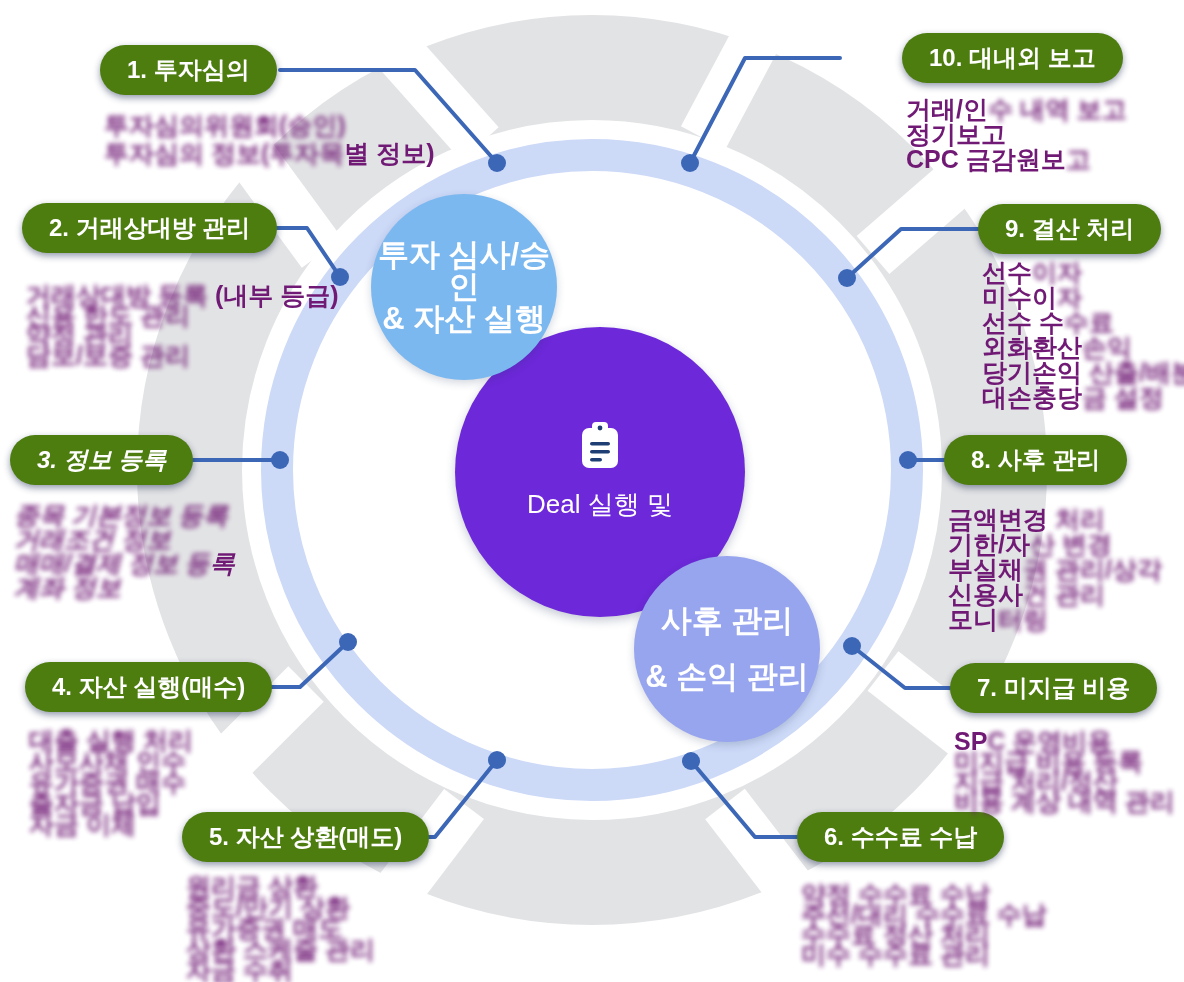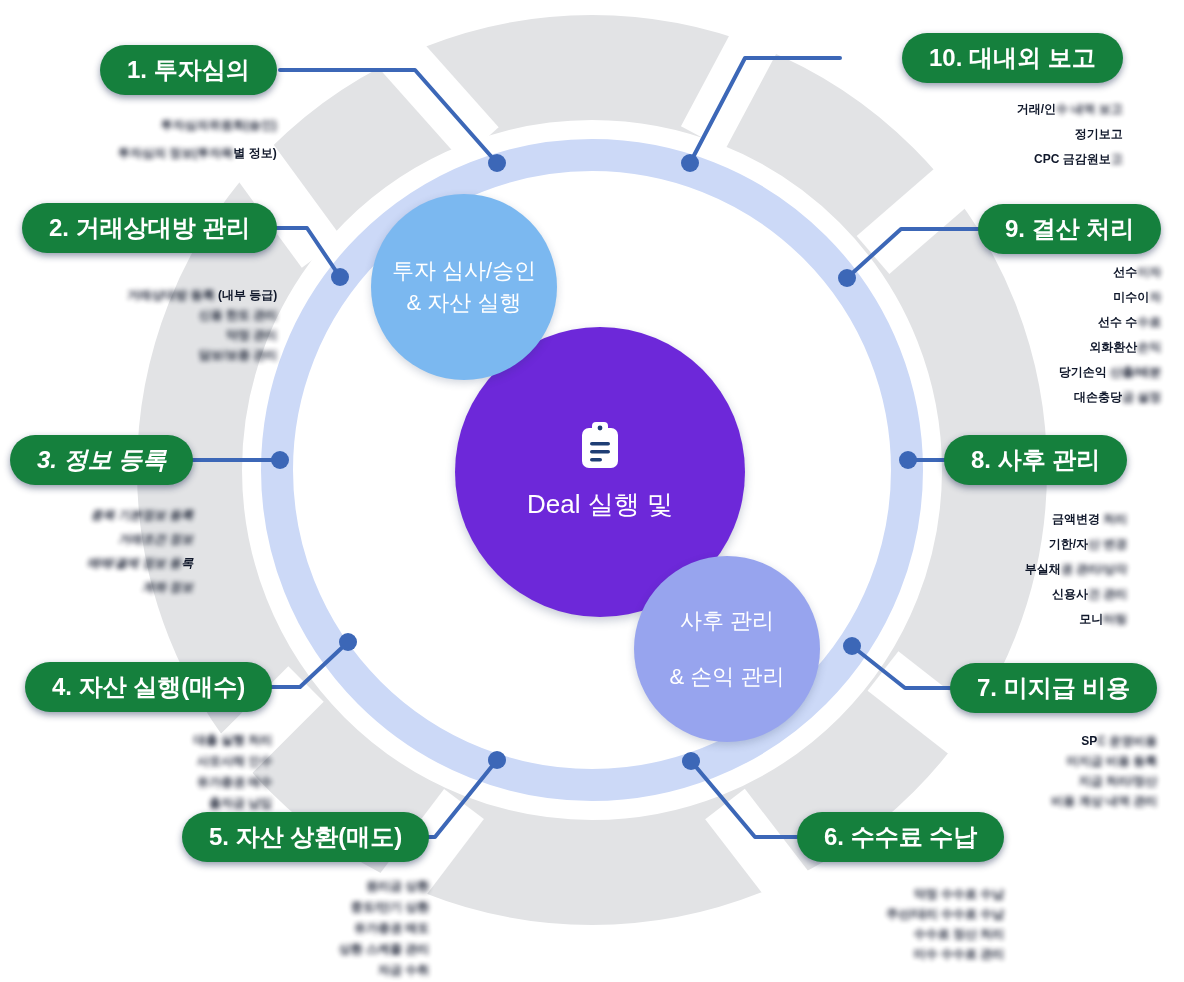--- a/index.html
+++ b/index.html
@@ -9,33 +9,33 @@
   .donut{position:absolute;left:137px;top:15px;width:910px;height:910px;box-sizing:border-box;
          border:105px solid #e2e3e5;border-radius:50%;z-index:1;}
   .ring{position:absolute;left:261px;top:139px;width:662px;height:662px;box-sizing:border-box;
         border:32px solid #ccd9f7;border-radius:50%;z-index:2;}
   
   .circle{position:absolute;border-radius:50%;display:flex;flex-direction:column;
           align-items:center;justify-content:center;text-align:center;color:#fff;}
   .center-circle{left:455px;top:327px;width:290px;height:290px;background:#6d28d9;z-index:10;
                  box-shadow:0 4px 10px rgba(30,50,90,.25);}
   .center-circle .t{font-size:26px;font-weight:500;line-height:37px;}
-  .sat{width:186px;height:186px;z-index:12;font-size:22px;font-weight:400;line-height:32px;
+  .sat{width:186px;height:186px;z-index:12;font-size:31px;font-weight:700;line-height:32px;
        box-shadow:0 3px 8px rgba(30,50,90,.2);}
   .sat-review{left:371px;top:194px;background:#7bb8f0;}
   .sat-post{left:634px;top:556px;background:#97a4ee;gap:24px;}
   .icon-wrap{margin-bottom:12px;}
   
   .overlay{position:absolute;left:0;top:0;z-index:30;pointer-events:none;}
   
   .callout{position:absolute;z-index:40;}
   .pill{display:inline-block;height:50px;line-height:50px;padding:0 27px;border-radius:26px;
-        background:#15803d;color:#ffffff;font-size:24px;font-weight:700;white-space:nowrap;
+        background:#4d7c0f;color:#ffffff;font-size:24px;font-weight:700;white-space:nowrap;
         box-shadow:0 3px 7px rgba(15,30,70,.45);}
-  .details{margin-left:4px;font-size:12px;font-weight:700;color:#0f172a;white-space:nowrap;text-align:right;}
+  .details{margin-left:4px;font-size:25px;font-weight:700;color:#701a75;white-space:nowrap;}
   .details p{margin:0;}
   .blur{filter:blur(2.6px);opacity:.94;}
 </style>
 </head>
 <body>
 
 <div class="stage">
 
   <div class="donut"></div>
   <div class="ring"></div>

